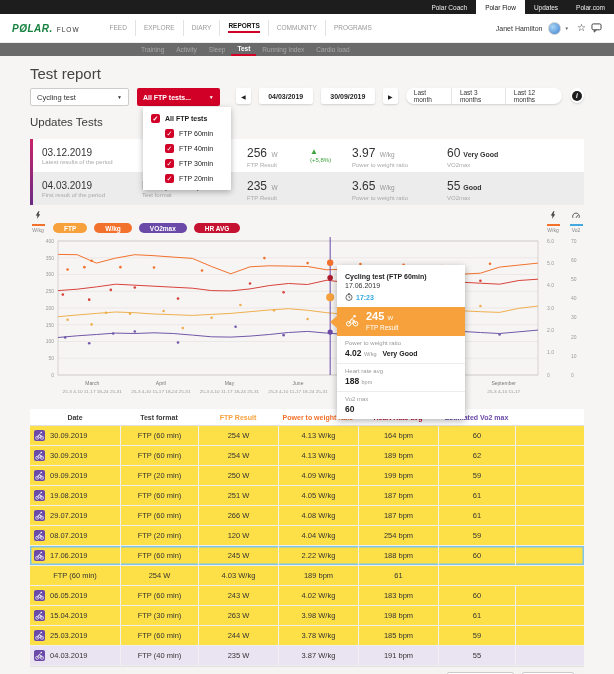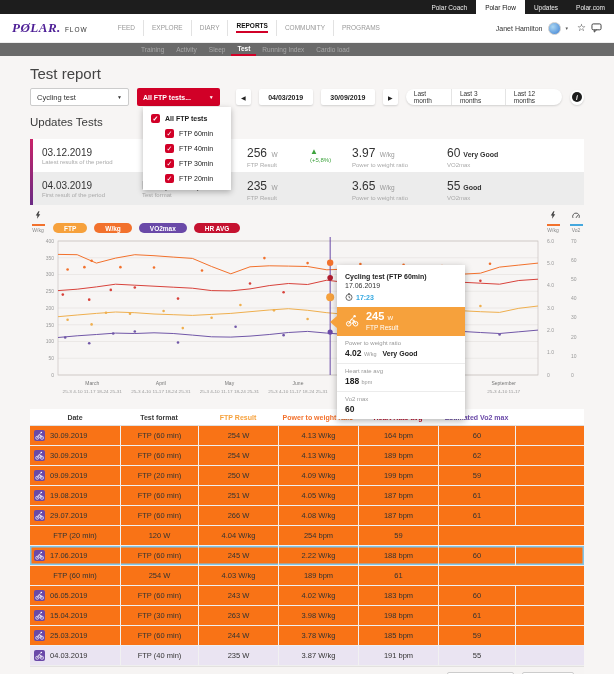--- a/index.html
+++ b/index.html
@@ -6,21 +6,21 @@
   body{font-family:"Liberation Sans",sans-serif;background:#fff;}
   .page{width:614px;height:674px;position:relative;background:#f7f5f4;overflow:hidden;}
 
   
   .topbar{height:14px;background:#1d1d1d;display:flex;justify-content:flex-end;align-items:stretch;}
   .tb-link{display:flex;align-items:center;padding:0 9px;font-size:6.5px;color:#eee;cursor:pointer;}
   .tb-link.active{background:#fff;color:#111;}
 
   
   .appbar{height:28px;background:#fff;display:flex;align-items:center;padding:0 12px;border-bottom:1px solid #eee;}
-  .logo{font-style:italic;font-weight:bold;font-size:13px;letter-spacing:.5px;color:#4c1d95;font-family:Liberation Serif, serif;}
+  .logo{font-style:italic;font-weight:bold;font-size:10px;letter-spacing:.5px;color:#15803d;}
   .logo-sub{font-size:6.5px;letter-spacing:1px;color:#333;margin-left:4px;margin-top:2px;}
   .hmenu{display:flex;margin-left:22px;align-items:center;height:100%;}
   .hm-item{font-size:6.5px;color:#999;padding:0 8px;display:flex;align-items:center;height:60%;cursor:pointer;}
   .hm-item + .hm-item{border-left:1px solid #e2e2e2;}
   .hm-item.active{color:#111;font-weight:bold;}
   .hm-item.active span{border-bottom:2px solid #d10027;padding-bottom:2px;}
   .userarea{margin-left:auto;display:flex;align-items:center;gap:5px;}
   .username{font-size:7px;color:#333;}
   .avatar{width:11px;height:11px;border-radius:50%;background:radial-gradient(circle at 35% 35%,#aad6f2,#3b7fd4);border:.5px solid #ccc;}
   .u-caret{font-size:5px;color:#555;}
@@ -29,21 +29,21 @@
 
   
   .subnav{height:13px;background:#6a6a6a;display:flex;align-items:stretch;padding-left:135px;}
   .sn-item{font-size:6.5px;color:#a8a8a8;padding:0 6px;display:flex;align-items:center;cursor:pointer;}
   .sn-item.active{color:#fff;font-weight:bold;border-bottom:2px solid #d10027;}
 
   
   .content{padding:0 30px;position:relative;}
   .pg-title{font-size:15px;color:#444;margin:9px 0 6px;}
 
-  .controls{position:relative;display:flex;align-items:center;height:18px;gap:8px;}
+  .controls{position:relative;display:flex;height:18px;gap:8px;}
   .select{height:18px;box-sizing:border-box;display:flex;align-items:center;justify-content:space-between;padding:0 6px;border-radius:2px;cursor:pointer;}
   .select.white{width:105px;background:#fff;border:1px solid #ccc;font-size:7.5px;color:#333;}
   .select.red{width:88px;background:#d10027;color:#fff;font-size:7px;font-weight:bold;}
   .select .caret{font-size:5px;}
   .ctl-spacer{flex:1;}
   .navbtn{width:16px;height:16px;background:#fff;border-radius:2px;box-shadow:0 1px 2px rgba(0,0,0,.15);display:flex;align-items:center;justify-content:center;font-size:6px;color:#222;cursor:pointer;}
   .datefield{width:58px;height:16px;background:#fff;border-radius:2px;box-shadow:0 1px 2px rgba(0,0,0,.15);display:flex;align-items:center;justify-content:center;font-size:7px;font-weight:bold;color:#222;}
   .ranges{height:16px;background:#fff;border-radius:8px;box-shadow:0 1px 2px rgba(0,0,0,.15);display:flex;align-items:stretch;overflow:hidden;}
   .rg-item{display:flex;align-items:center;padding:0 8px;font-size:6.5px;color:#333;cursor:pointer;}
   .rg-item + .rg-item{border-left:1px solid #e4e4e4;}
@@ -102,21 +102,21 @@
   .tt-lab{font-size:6px;color:#999;}
   .tt-val{font-size:8.5px;font-weight:bold;color:#222;margin-top:2px;}
   .tt-val .u{font-size:5.5px;color:#999;font-weight:normal;}
   .tt-val .rt{font-size:7px;margin-left:6px;}
 
   
   .table-sec{margin-top:6px;background:#fff;}
   .t-head,.t-row{display:grid;grid-template-columns:90px 78px 80px 80px 80px 77px 69px;}
   .t-head{height:16px;align-items:center;border-bottom:1px solid #e0e0e0;background:#fff;}
   .t-h{font-size:7px;font-weight:bold;text-align:center;}
-  .t-row{height:19px;align-items:center;border-bottom:1px solid #efefef;background:#f97316;cursor:pointer;}
+  .t-row{height:19px;align-items:center;border-bottom:1px solid #efefef;background:#fde047;cursor:pointer;}
   .t-cell{font-size:7.5px;color:#333;text-align:center;height:100%;display:flex;align-items:center;justify-content:center;}
   .t-cell + .t-cell{border-left:1px solid #f1f1f1;}
   .t-cell.datec{justify-content:flex-start;gap:5px;padding-left:4px;}
   .bike-badge{width:11px;height:11px;min-width:11px;border-radius:2px;background:#6a49a8;display:flex;align-items:center;justify-content:center;}
   .t-row.selected{box-shadow:inset 0 0 0 1.5px #7fc5e9;}
   .t-row.tinted{background:#eae4f2;}
   .t-foot{height:26px;display:flex;justify-content:flex-end;align-items:center;gap:8px;padding-right:10px;background:#f6f4f3;border-top:1px solid #e3e1df;}
   .btn{background:#fff;border:1px solid #ccc;border-radius:2px;font-size:7.5px;color:#333;padding:3px 11px;box-shadow:0 1px 1px rgba(0,0,0,.08);cursor:pointer;font-family:"Liberation Sans",sans-serif;}
 </style>
 </head>
@@ -568,20 +568,31 @@
               <span>29.07.2019</span>
             </div>
             <div class="t-cell">FTP (60 min)</div>
             <div class="t-cell">266 W</div>
             <div class="t-cell">4.08 W/kg</div>
             <div class="t-cell">187 bpm</div>
             <div class="t-cell">61</div>
             <div class="t-cell"></div>
           </div>
           <div class="t-row">
+            <div class="t-cell datec">
+              <span class="bike-badge">
+                <svg width="9" height="9" viewBox="0 0 12 12">
+                  <circle cx="3" cy="9" r="2.1" fill="none" stroke="#fff" stroke-width=".9"></circle>
+                  <circle cx="9.3" cy="9" r="2.1" fill="none" stroke="#fff" stroke-width=".9"></circle>
+                  <circle cx="8.4" cy="2" r="1.1" fill="#fff"></circle>
+                  <path d="M3 9 L5.2 5.2 L7.8 5.8 L9.3 9 M7.8 5.8 L6.2 9 M5.2 5.2 L7 3.4" stroke="#fff" stroke-width=".9" fill="none" stroke-linecap="round"></path>
+                </svg>
+              </span>
+              <span>08.07.2019</span>
+            </div>
             <div class="t-cell">FTP (20 min)</div>
             <div class="t-cell">120 W</div>
             <div class="t-cell">4.04 W/kg</div>
             <div class="t-cell">254 bpm</div>
             <div class="t-cell">59</div>
             <div class="t-cell"></div>
           </div>
           <div class="t-row selected">
             <div class="t-cell datec">
               <span class="bike-badge">

